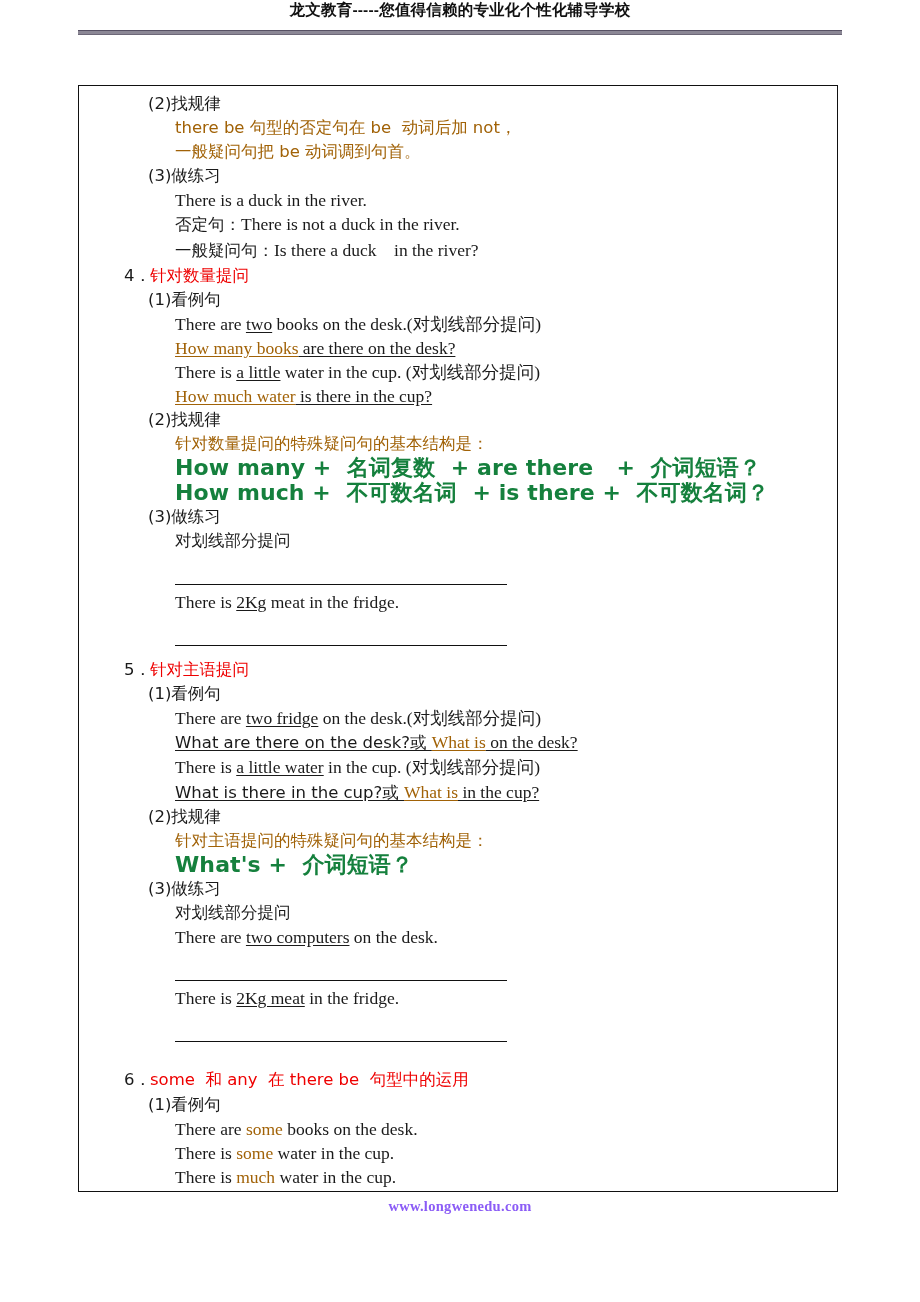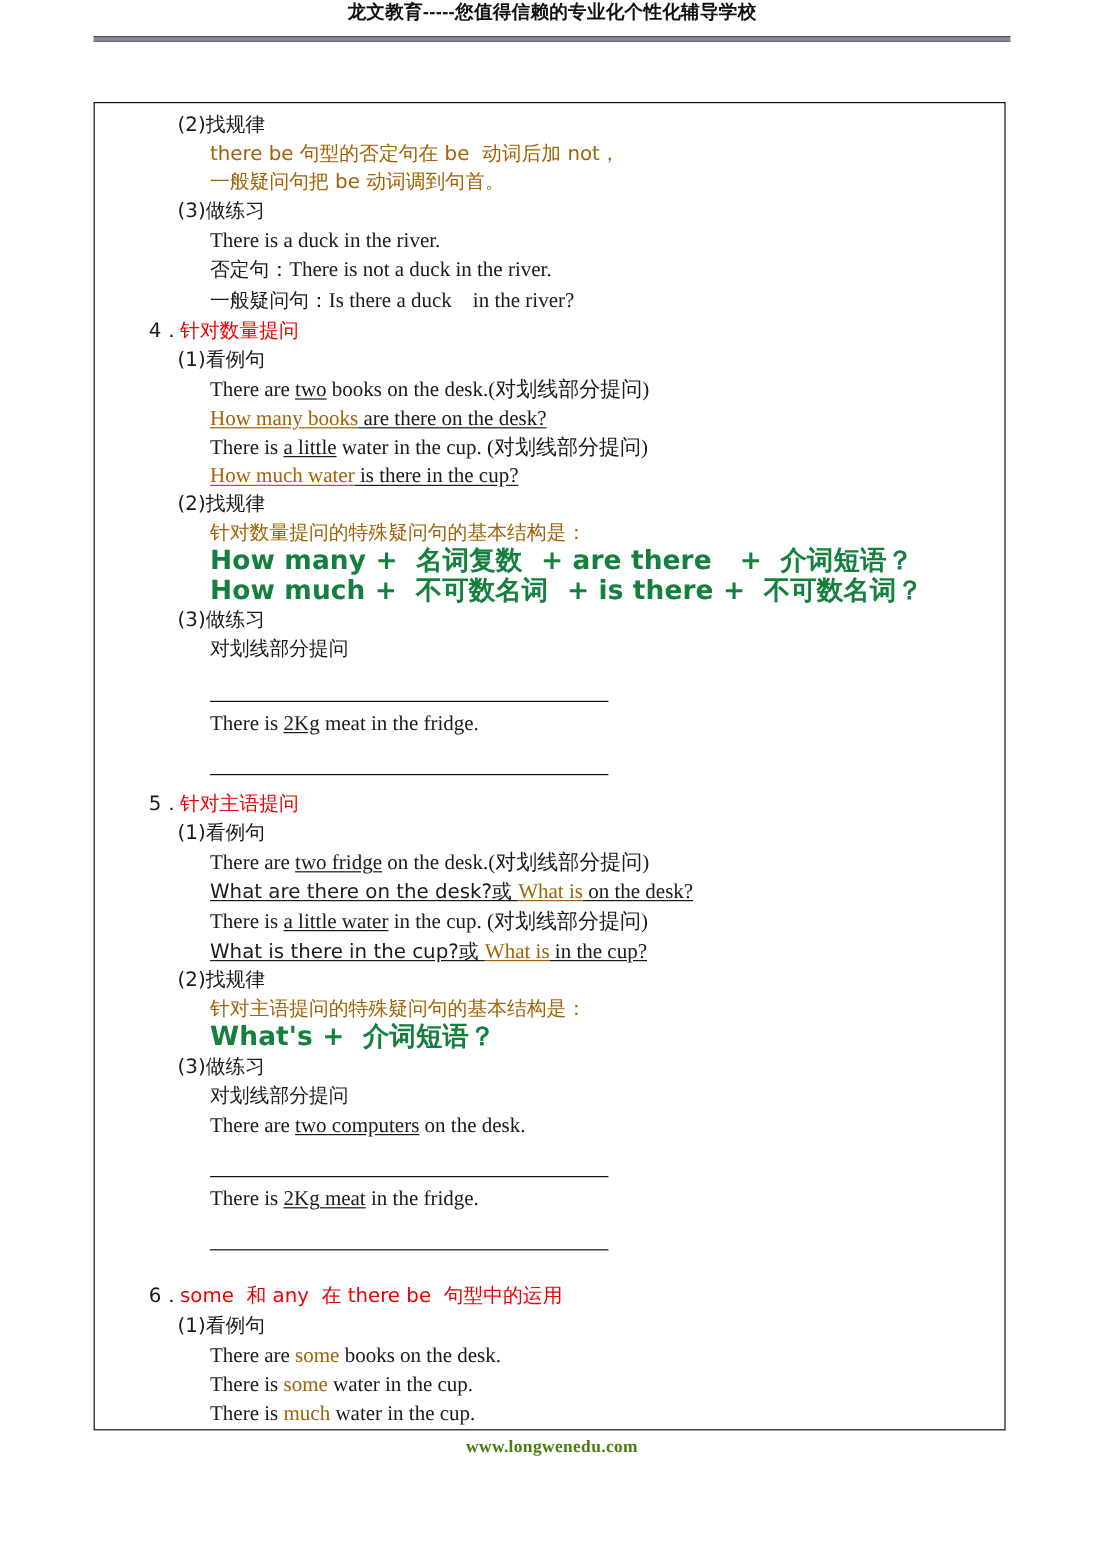--- a/index.html
+++ b/index.html
@@ -108,21 +108,21 @@
   
   .page-footer {
     position: absolute;
     left: 0;
     top: 1198px;
     width: 920px;
     text-align: center;
     font-family: "Liberation Serif", "DejaVu Serif", serif;
     font-weight: bold;
     font-size: 14.5px;
-    color: #4d7c0f;
+    color: #8b5cf6;
     letter-spacing: 0.3px;
   }
 </style>
 </head>
 <body>
 
 <div class="page-header">
   <div class="header-title">龙文教育-----您值得信赖的专业化个性化辅导学校</div>
   <div class="header-rule"></div>
 </div>

